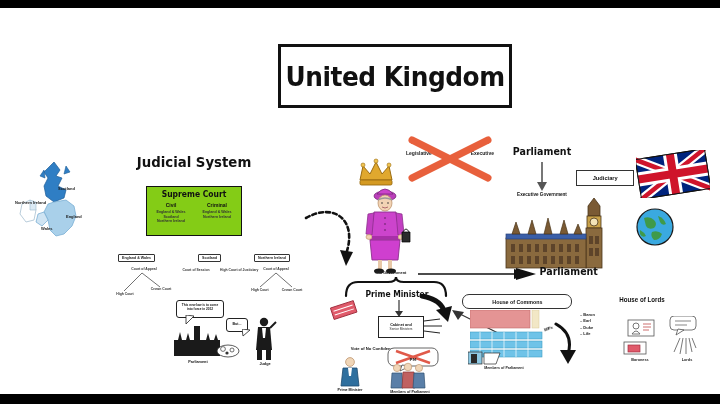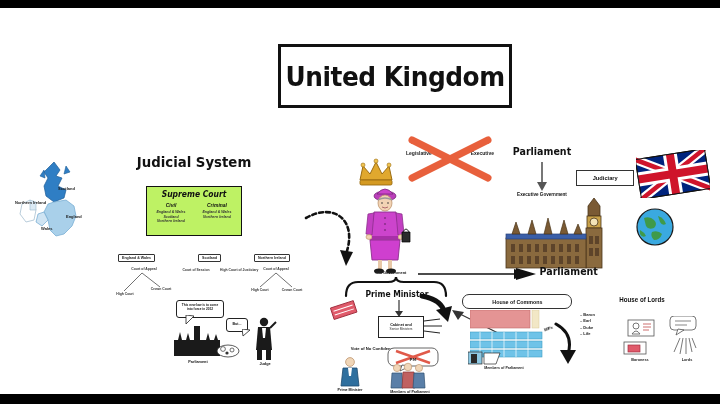--- a/index.html
+++ b/index.html
@@ -19,21 +19,21 @@
   .blur{filter:blur(0.35px);}
 
   
   #uk-map{left:14px;top:148px;width:86px;height:100px;}
   .map-lbl{position:absolute;font-size:4px;font-weight:bold;color:#1a1a1a;white-space:nowrap;}
 
   
   #judicial-heading{left:130px;top:146px;width:128px;text-align:center;
                     font-family:"DejaVu Sans",sans-serif;font-weight:bold;font-size:14px;color:#111;
                     transform:scaleX(0.95);}
-  #supreme-court-box{left:146px;top:178px;width:94px;height:48px;border:1.6px solid #111;background:#bef264;font-style:italic;}
+  #supreme-court-box{left:146px;top:178px;width:94px;height:48px;border:1.6px solid #111;background:#84cc16;}
   #sc-title{position:absolute;left:0;top:3px;width:94px;text-align:center;
             font-family:"DejaVu Sans",sans-serif;font-weight:bold;font-size:8px;color:#111;transform:scaleX(0.95);}
   .sc-col{position:absolute;top:15px;width:44px;text-align:center;}
   .sc-col-h{font-size:5px;font-weight:bold;color:#111;margin-bottom:2px;}
   .sc-col-i{font-size:3.6px;line-height:4.6px;color:#333;font-weight:bold;}
 
   .court-group{position:absolute;}
   .court-chip{position:absolute;border:1px solid #333;background:#fff;border-radius:1px;
               font-size:3.6px;font-weight:bold;color:#222;padding:1px 3px;white-space:nowrap;}
   .court-node{position:absolute;font-size:3.4px;font-weight:bold;color:#333;white-space:nowrap;text-align:center;}

